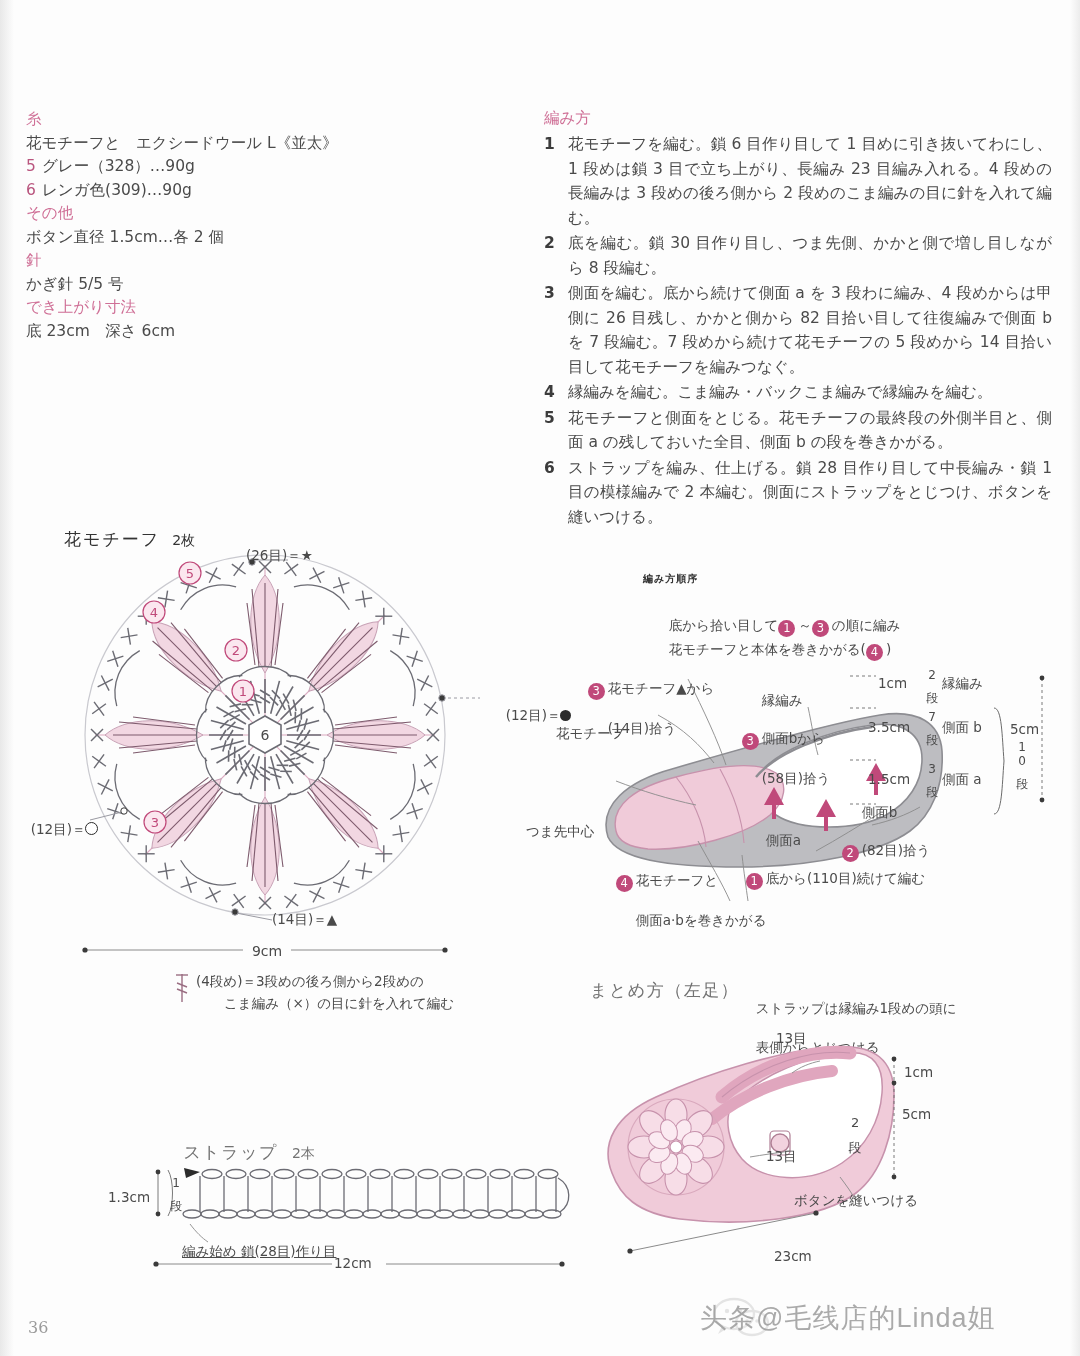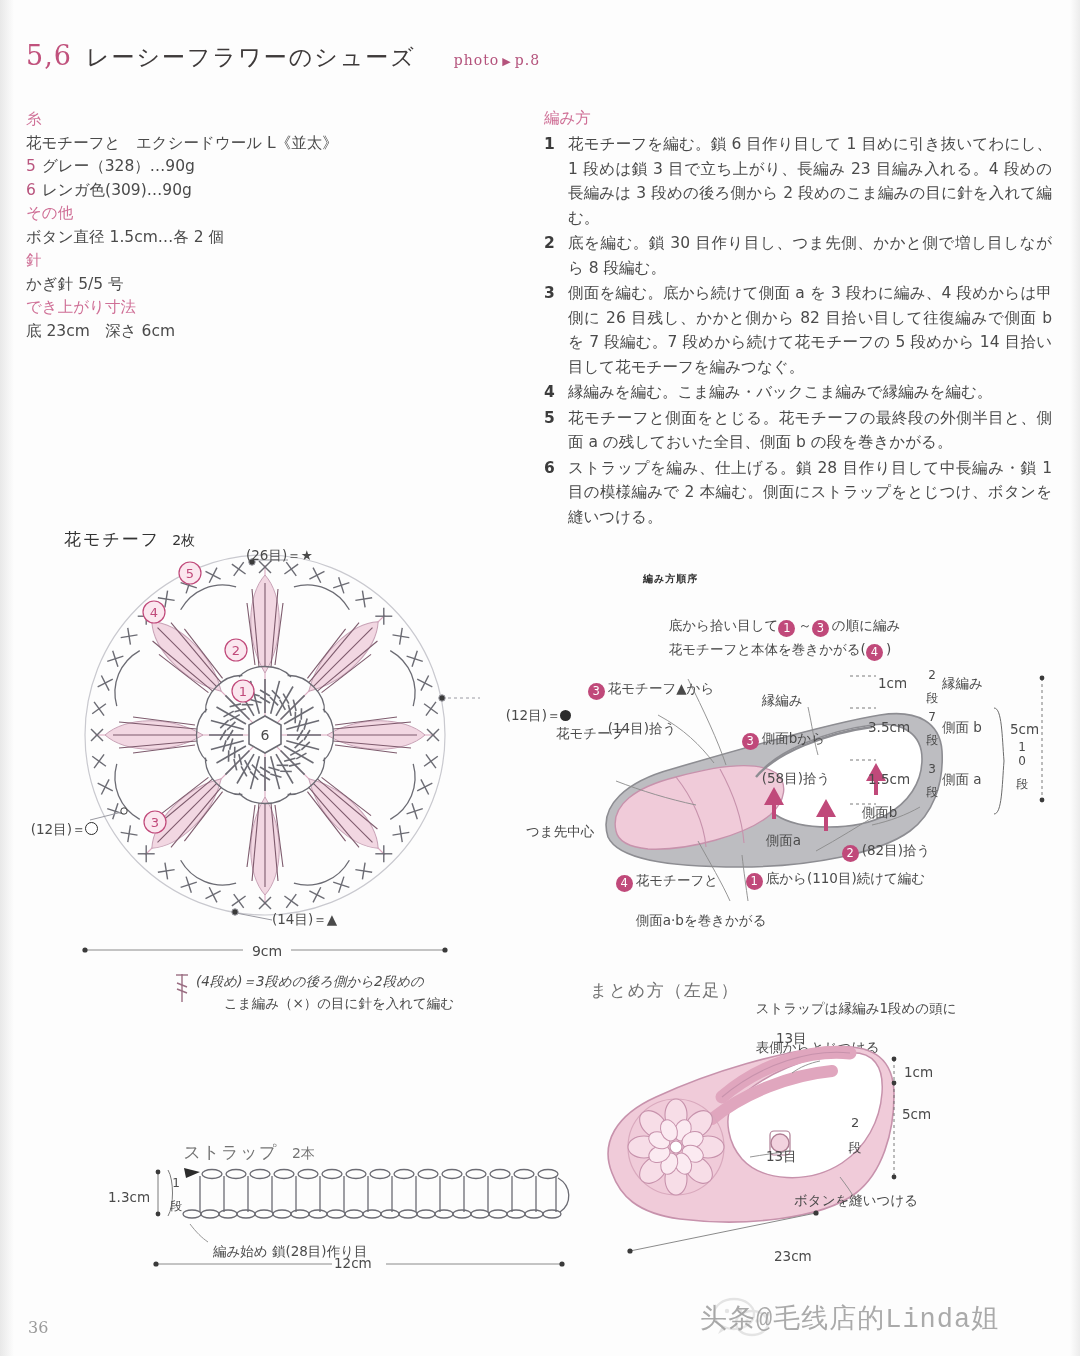--- a/index.html
+++ b/index.html
@@ -73,37 +73,30 @@
 
   
   #wm-faint{
     position:absolute;left:660px;top:1288px;
     font-size:25px;color:#d8d8d8;letter-spacing:1px;white-space:nowrap;
     font-family:"DejaVu Sans",sans-serif;
   }
   #wm-main{
     position:absolute;left:700px;top:1300px;
     font-size:27px;color:#9c9c9c;letter-spacing:1px;white-space:nowrap;
-    font-family:Liberation Mono, monospace;opacity:.85;
+    font-family:Liberation Sans, sans-serif;opacity:.85;
   }
   #wm-chat-icon{position:absolute;left:712px;top:1298px;opacity:.6;}
   svg{overflow:visible;}
 </style>
 </head>
 <body>
 
 <div class="page">
 
-  <div id="title-row">
-    <span class="title-num">5,6</span>
-    <span class="title-main">レーシーフラワーのシューズ</span>
-    <span class="photo-ref">
-      <span>photo</span><span class="arrow">▶</span><span>p.8</span>
-    </span>
-  </div>
 
   <div id="materials">
     <div class="mat-head">糸</div>
     <div class="mat-line">花モチーフと　エクシードウール L《並太》</div>
     <div class="mat-line">
       <span class="idx">5</span><span>グレー（328）…90g</span>
     </div>
     <div class="mat-line">
       <span class="idx">6</span><span>レンガ色(309)…90g</span>
     </div>
@@ -599,21 +592,21 @@
 
     
     <div style="position:absolute;left:125px;top:452px;display:flex;gap:7px;align-items:flex-start;">
       <svg width="14" height="32">
         <line x1="7" y1="2" x2="7" y2="30" stroke="#9a6d82" stroke-width="1.4"></line>
         <line x1="1" y1="3" x2="13" y2="3" stroke="#9a6d82" stroke-width="1.4"></line>
         <line x1="2" y1="11" x2="12" y2="15" stroke="#9a6d82" stroke-width="1.4"></line>
         <line x1="2" y1="17" x2="12" y2="21" stroke="#9a6d82" stroke-width="1.4"></line>
       </svg>
       <div>
-        <div class="lbl" style="position:relative;left:0;top:0;font-style:italic;">(4段め)＝3段めの後ろ側から2段めの</div>
+        <div class="lbl" style="position:relative;left:0;top:0;">(4段め)＝3段めの後ろ側から2段めの</div>
         <div class="lbl" style="position:relative;left:28px;top:4px;"><span>こま編み（×）の目に針を入れて編む</span></div>
       </div>
     </div>
   </div>
 
   <div id="shoe-block">
 
     <div class="lbl" style="left:123px;top:12px;font-size:10px;font-weight:bold;color:#333;letter-spacing:1px;">編み方順序</div>
     <div class="lbl" style="left:123px;top:38px;">
       <span>底から拾い目して</span><span class="num-badge">1</span><span>～</span><span class="num-badge">3</span><span>の順に編み</span>
@@ -914,21 +907,21 @@
       <g>
         <line x1="46" y1="112" x2="452" y2="112" stroke="#8a8a8a" stroke-width="1"></line>
         <circle cx="46" cy="112" r="2.6" fill="#3a3a3a"></circle>
           <circle cx="452" cy="112" r="2.6" fill="#3a3a3a"></circle>
         <rect x="222" y="102" width="54" height="20" fill="#fdfdfd"></rect>
       </g>
     </svg>
 
     <div class="lbl" style="left:-2px;top:78px;">1.3cm</div>
     <div class="lbl vert" style="left:58px;top:66px;font-size:12px;">1段</div>
-    <div class="lbl" style="left:103px;top:132px;">編み始め 鎖(28目)作り目</div>
+    <div class="lbl" style="left:72px;top:132px;text-decoration:underline;">編み始め 鎖(28目)作り目</div>
     <div class="lbl" style="left:224px;top:144px;">12cm</div>
   </div>
 
   <div id="page-num">36</div>
 
   <svg id="wm-chat-icon" width="58" height="42" viewBox="0 0 58 42">
     <ellipse cx="22" cy="16" rx="20" ry="15" fill="none" stroke="#d5d5d5" stroke-width="2.4"></ellipse>
     <circle cx="15" cy="13" r="2.2" fill="#d5d5d5"></circle>
       <circle cx="28" cy="13" r="2.2" fill="#d5d5d5"></circle>
     <path d="M10,28 L6,36 L16,30 Z" fill="#d5d5d5"></path>

